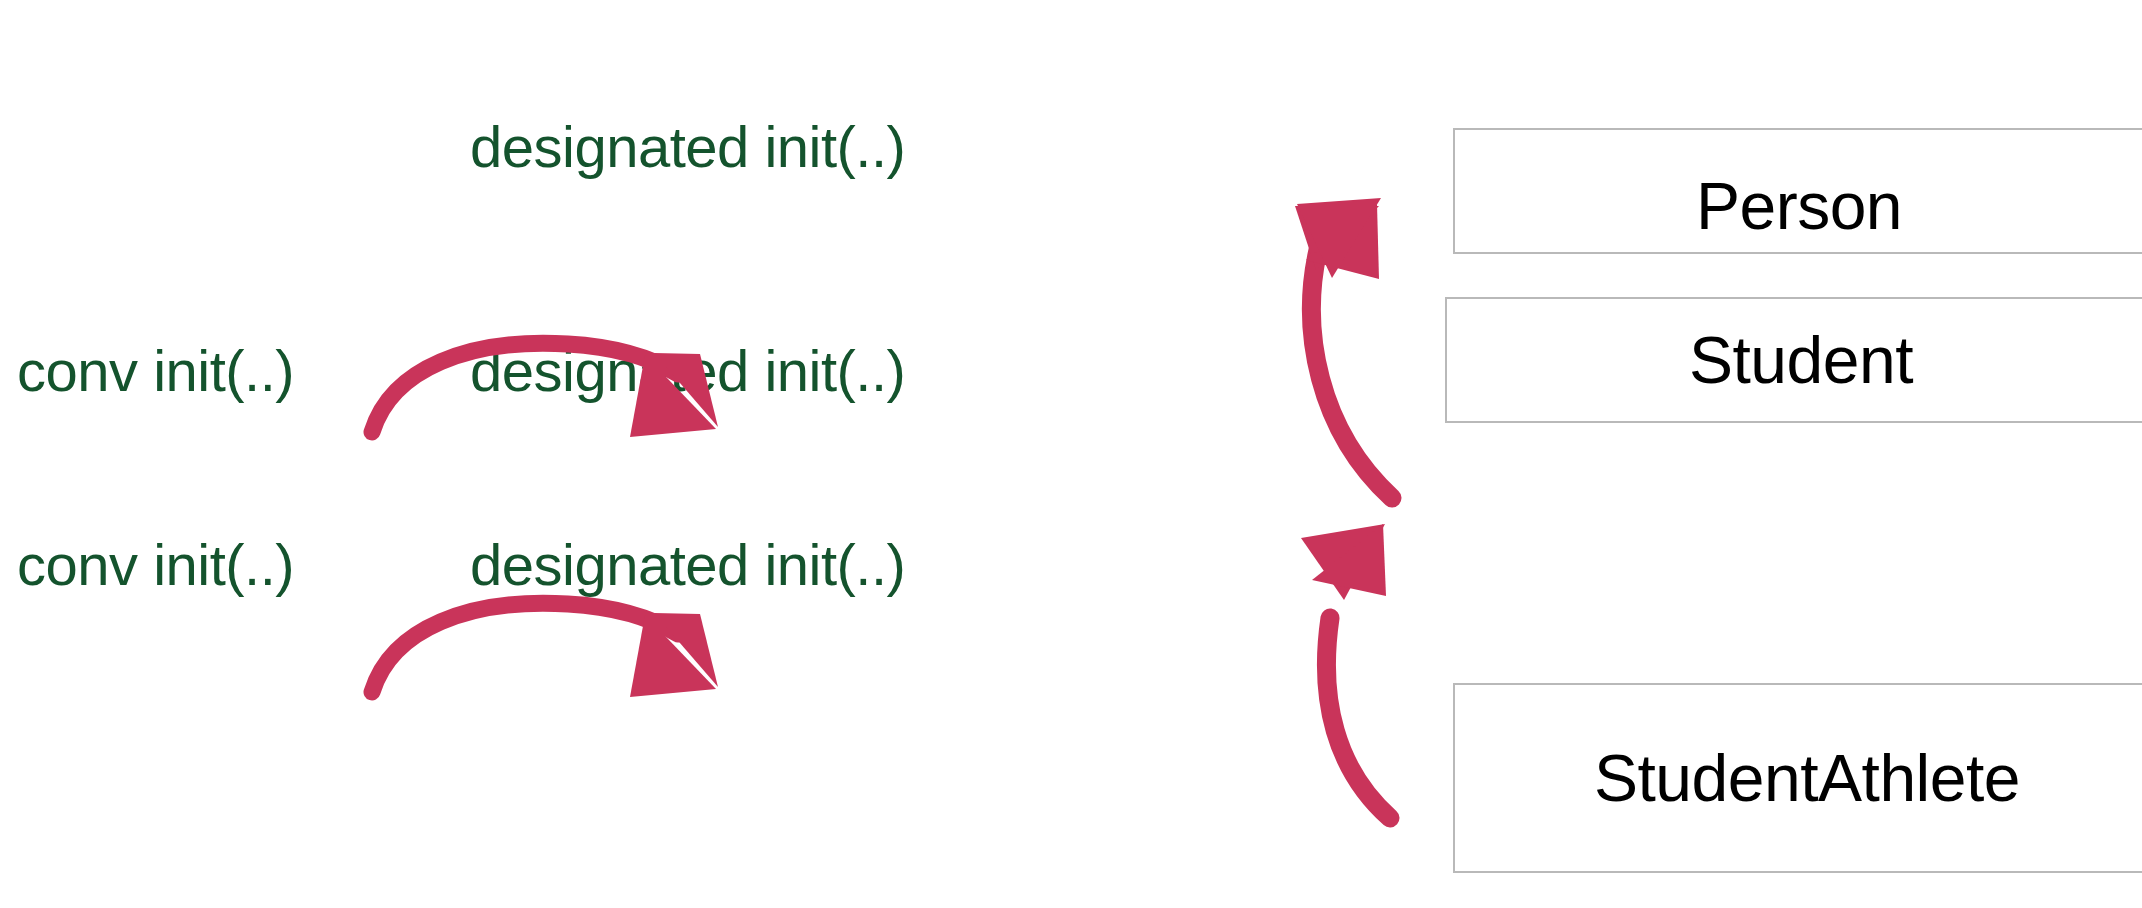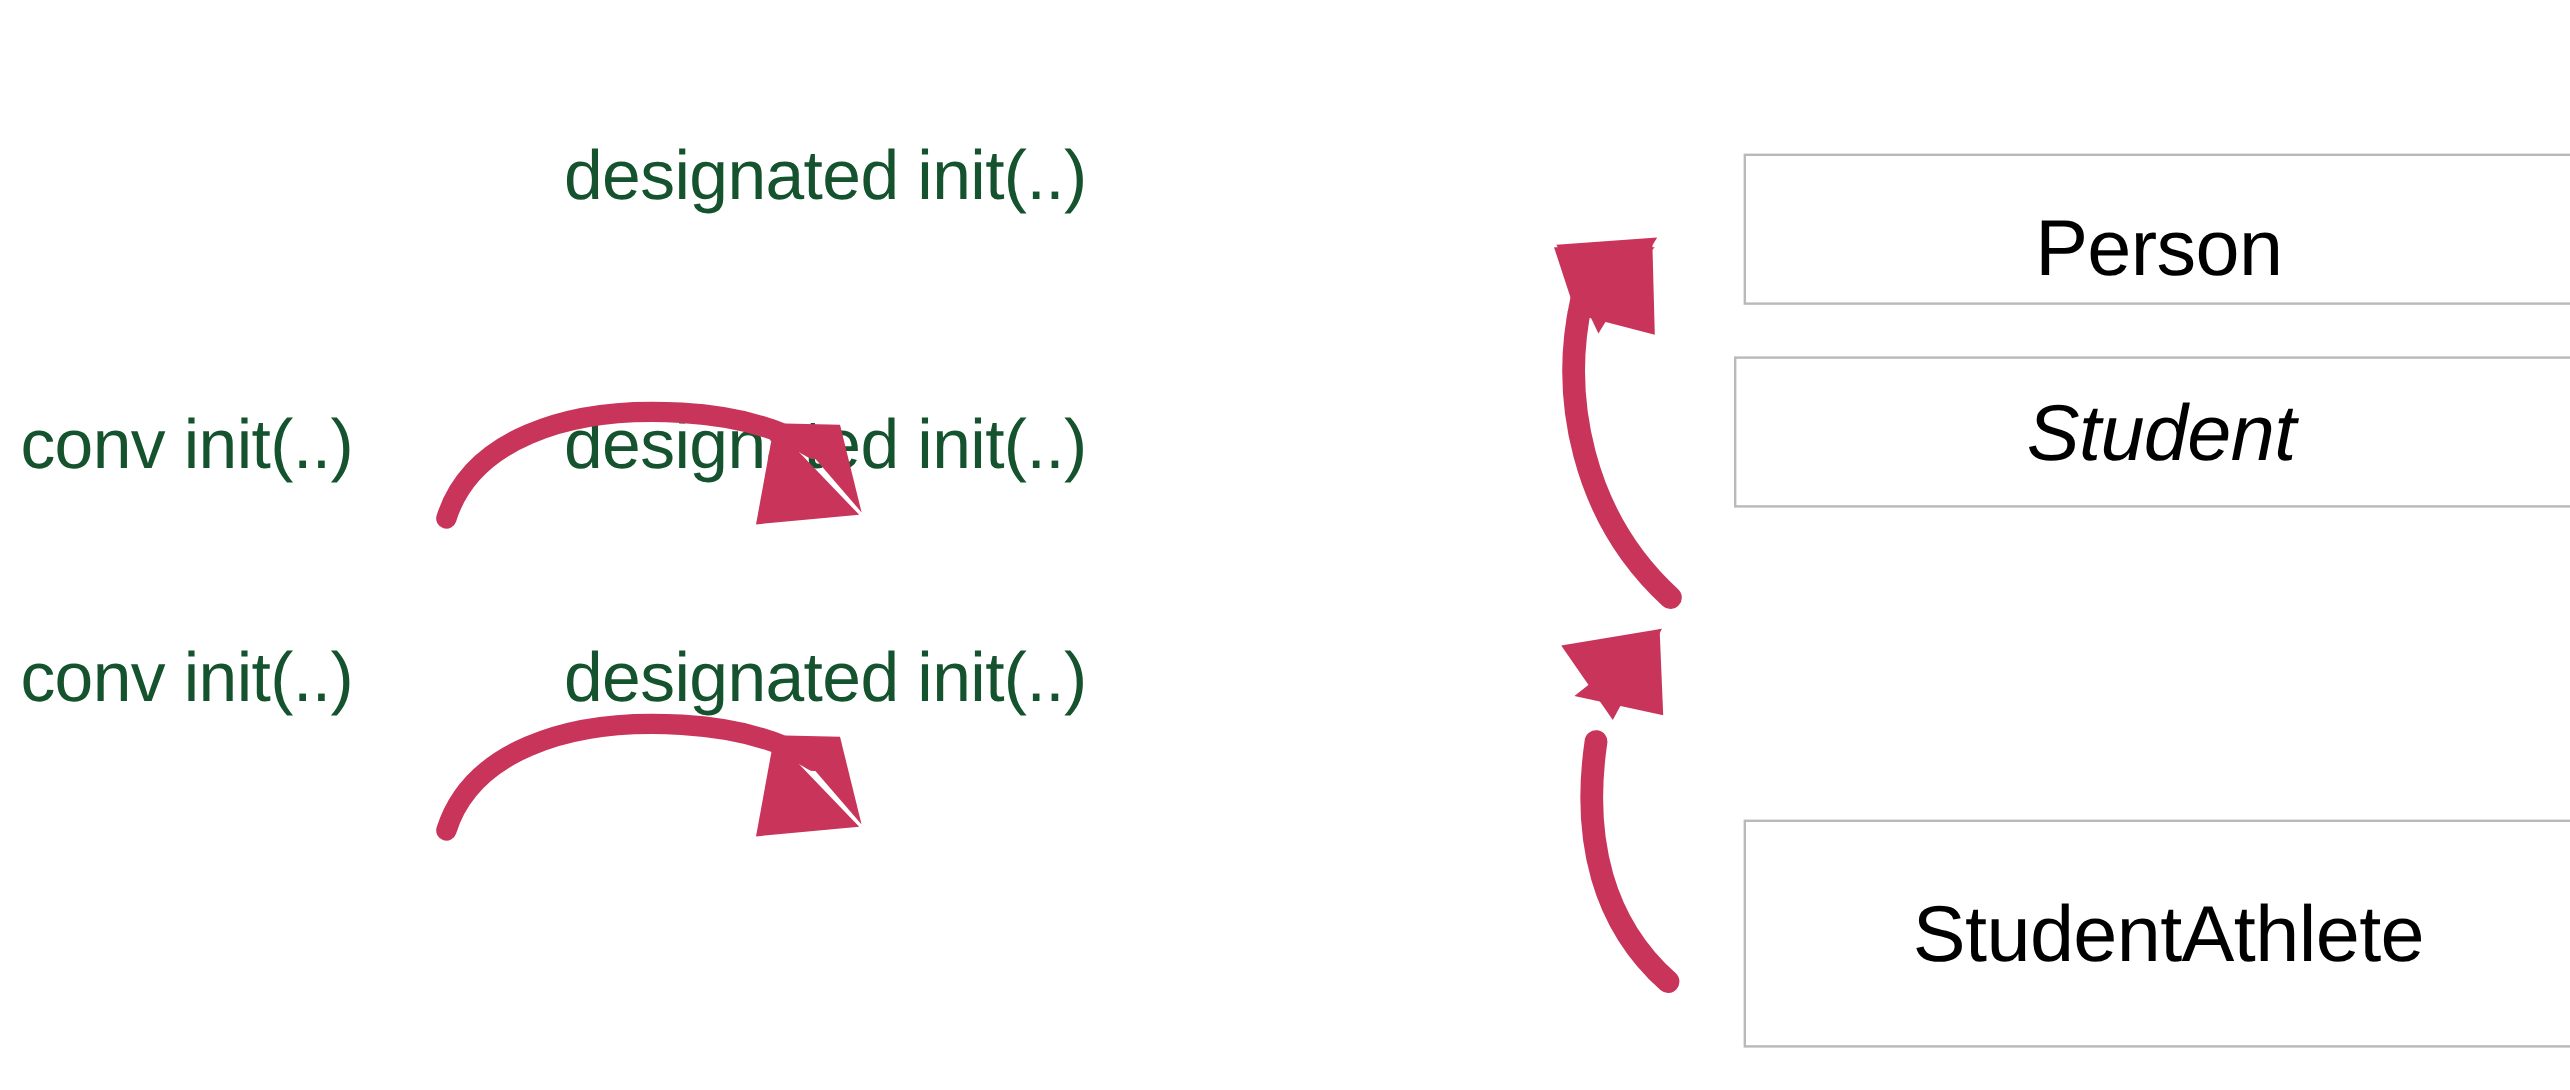--- a/index.html
+++ b/index.html
@@ -70,21 +70,21 @@
     font-size: 66px;
     line-height: 1;
     white-space: nowrap;
     letter-spacing: -0.5px;
   }
   #box-person  { left: 1453px; top: 128px; width: 760px; height: 126px; }
   #box-student { left: 1445px; top: 297px; width: 768px; height: 126px; }
   #box-athlete { left: 1453px; top: 683px; width: 760px; height: 190px; }
 
   #box-person  .class-name { position: relative; left: -34px; margin-top: 30px; }
-  #box-student .class-name { position: relative; left: -28px; font-style: italic; }
+  #box-student .class-name { position: relative; left: -28px; }
   #box-athlete .class-name { position: relative; left: -26px; }
 
   
   .arrow-layer {
     position: absolute;
     left: 0;
     top: 0;
     width: 2142px;
     height: 908px;
     pointer-events: none;

